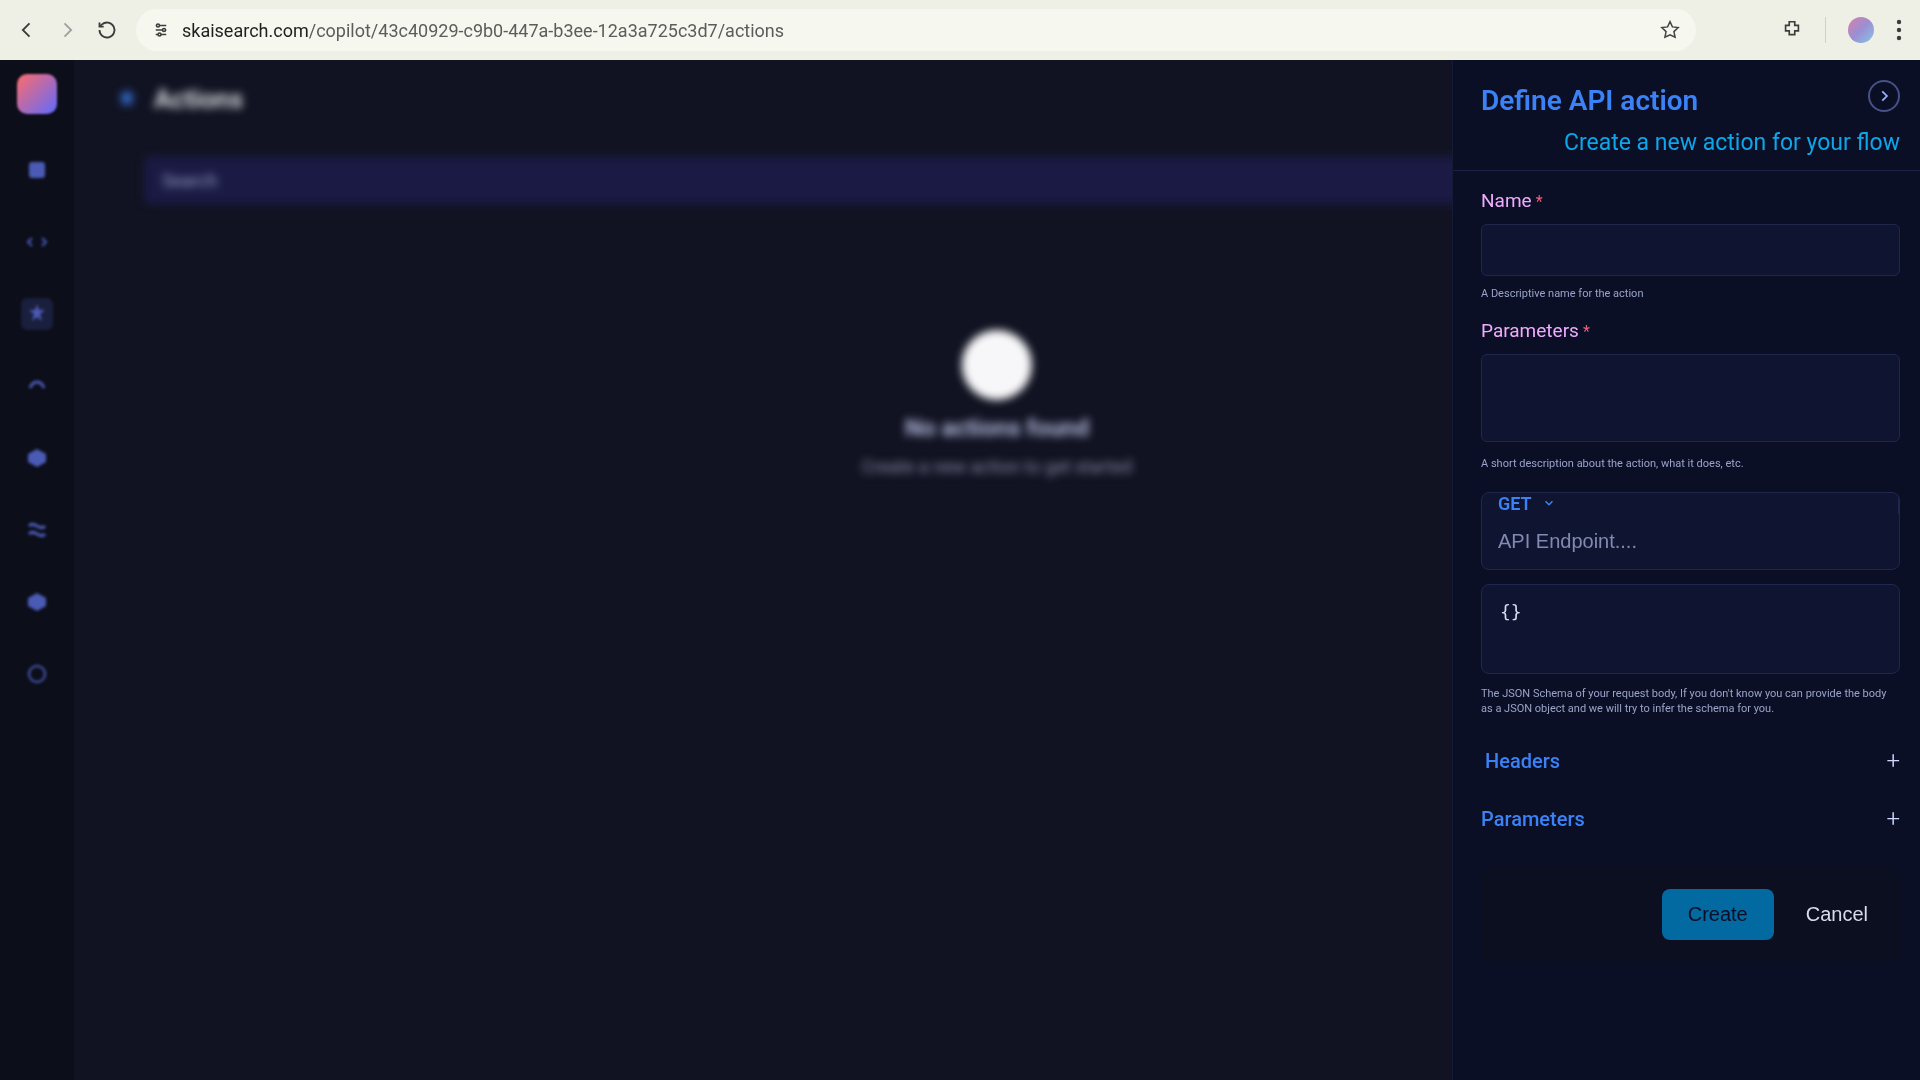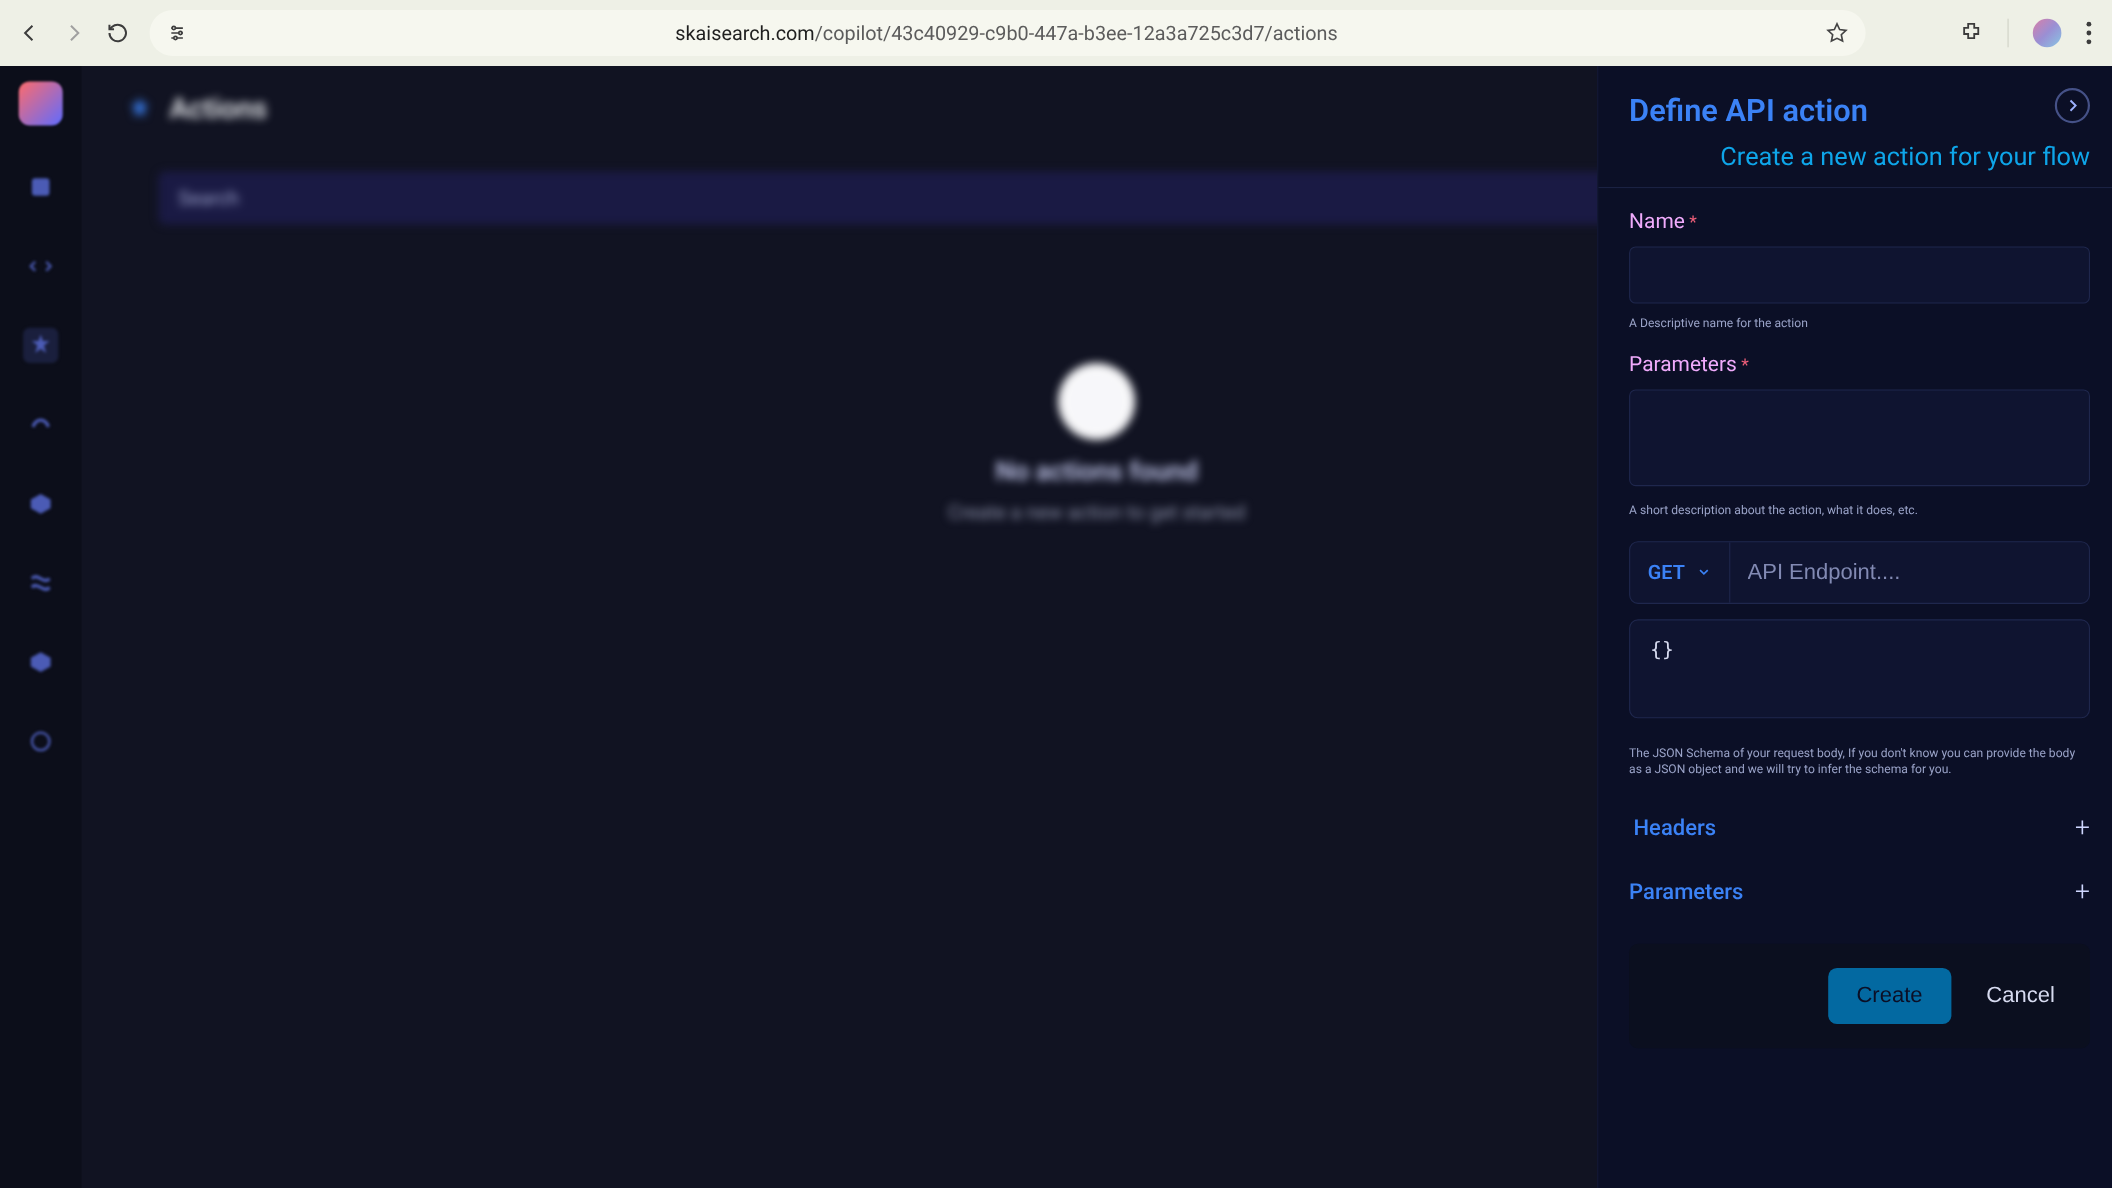--- a/index.html
+++ b/index.html
@@ -5,21 +5,21 @@
 * { margin: 0; padding: 0; box-sizing: border-box; }
 html, body { width: 1920px; height: 1080px; overflow: hidden; font-family: -apple-system, BlinkMacSystemFont, "Segoe UI", Roboto, sans-serif; background: #fff; }
 
 
 .browser-chrome { height: 60px; background: #eef0e6; display: flex; align-items: center; padding: 0 10px; gap: 10px; }
 .nav-btns { display: flex; align-items: center; gap: 18px; margin-left: 6px; }
 .nav-btn { width: 22px; height: 22px; display: flex; align-items: center; justify-content: center; color: #3c3c3c; cursor: pointer; }
 .nav-btn.dim { color: #a0a0a0; }
 .addr-wrap { flex: 0 0 auto; width: 1560px; height: 42px; background: #f6f7ef; border-radius: 21px; display: flex; align-items: center; padding: 0 16px; gap: 12px; margin-left: 8px; }
 .addr-icon { width: 18px; height: 18px; display:flex; align-items:center; justify-content:center; color:#3c3c3c; }
-.addr-url { font-size: 18px; color: #1f1f1f; flex: 1; text-align: center; }
+.addr-url { font-size: 18px; color: #1f1f1f; flex: 1; }
 .addr-url .domain { color: #1f1f1f; }
 .addr-url .path { color: #5c5c5c; }
 .addr-star { color:#444; }
 .chrome-right { margin-left: auto; display:flex; align-items:center; gap: 22px; padding-right: 8px; }
 .ext-icon, .avatar-icon, .kebab { display:flex; align-items:center; justify-content:center; color:#3c3c3c; }
 .avatar-circle { width: 26px; height: 26px; border-radius: 50%; background: linear-gradient(135deg,#d97fa8 0%,#9a8fd4 50%,#88c6e4 100%); }
 .vert-sep { width:1px; height:26px; background:#cfd1c6; }
 
 
 .app { height: calc(1080px - 60px); background: #0c0e1a; display:flex; position:relative; }
@@ -50,21 +50,21 @@
 .panel-divider { height:1px; background:#1a2142; margin:14px -20px 18px -28px; }
 
 .field { margin-top: 4px; }
 .label { color:#f0abfc; font-size:19px; font-weight:400;text-align:center; }
 .req { color:#ef5f7a; margin-left:4px; }
 .input, .textarea { width:100%; border:1px solid #1f274d; background:#0f1430; border-radius:6px; color:#d7dbf0; font-size:18px; padding:12px 14px; margin-top:12px; outline:none; font-family:inherit; }
 .input { height:52px; }
 .textarea { height:88px; resize:none; }
 .hint { color:#9aa3c8; font-size:11px; margin-top:10px; line-height:1.4; }
 
-.endpoint-row { display:flex; gap:0; margin-top:20px; border:1px solid #1f274d; border-radius:8px; overflow:hidden; background:#0f1430; }
+.endpoint-row { display:flex; gap:0; margin-top:20px; border:1px solid #1f274d; border-radius:8px; overflow:hidden; background:#0f1430;flex-direction:column; }
 .method-select { display:flex; align-items:center; gap:10px; padding: 0 16px; color:#3b82f6; font-weight:600; font-size:18px; border-right:1px solid #1f274d; cursor:pointer; }
 .endpoint-input { flex:1; background:transparent; border:none; outline:none; color:#d7dbf0; font-size:20px; padding:16px 16px; }
 .endpoint-input::placeholder { color:#828ab3; }
 
 .section-label { color:#3b82f6; font-size:20px; font-weight:500; margin-top:22px; }
 .body-box { border:1px solid #1f274d; border-radius:8px; background:#0f1430; margin-top:14px; height:90px; padding:16px 18px; color:#d7dbf0; font-family: ui-monospace,monospace; font-size:18px; }
 
 .expander-row { display:flex; align-items:center; justify-content:space-between; margin-top:28px; cursor:pointer; }
 .expander-row .plus { color:#cfd7ff; font-size:24px; font-weight:300; }
 
@@ -234,21 +234,21 @@
                 <path d="M6 9l6 6 6-6"></path>
               </svg>
           </span>
         </div>
         <input class="endpoint-input" placeholder="API Endpoint...." style="">
       </div>
 
       <div class="body-box">
         <span>{}</span>
       </div>
-      <div class="hint" style="margin-top:24px">The JSON Schema of your request body, If you don't know you can provide the body as a JSON object and we will try to infer the schema for you.</div>
+      <div class="hint" style="margin-top:12px">The JSON Schema of your request body, If you don't know you can provide the body as a JSON object and we will try to infer the schema for you.</div>
 
       <div class="expander-row">
         <span class="section-label" style="margin:4px">Headers</span>
         <span class="plus">+</span>
       </div>
 
       <div class="expander-row">
         <span class="section-label" style="margin:0">Parameters</span>
         <span class="plus">+</span>
       </div>

